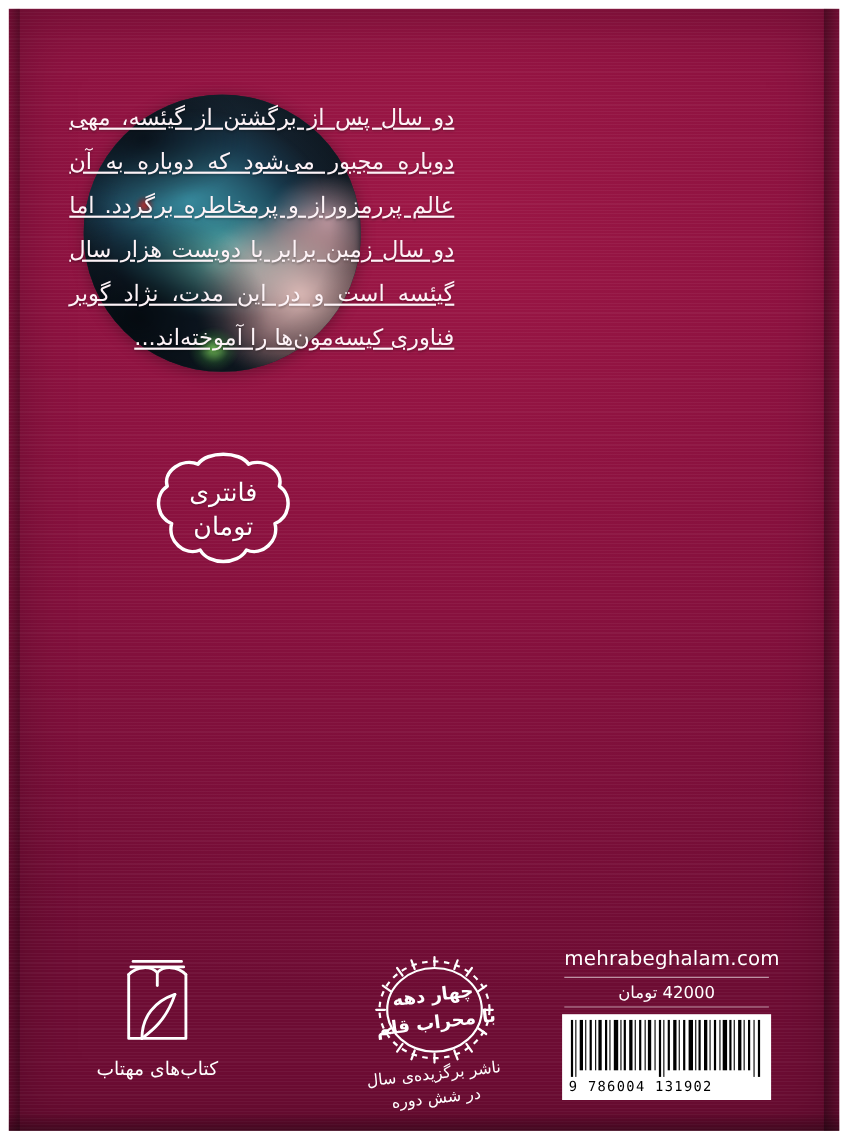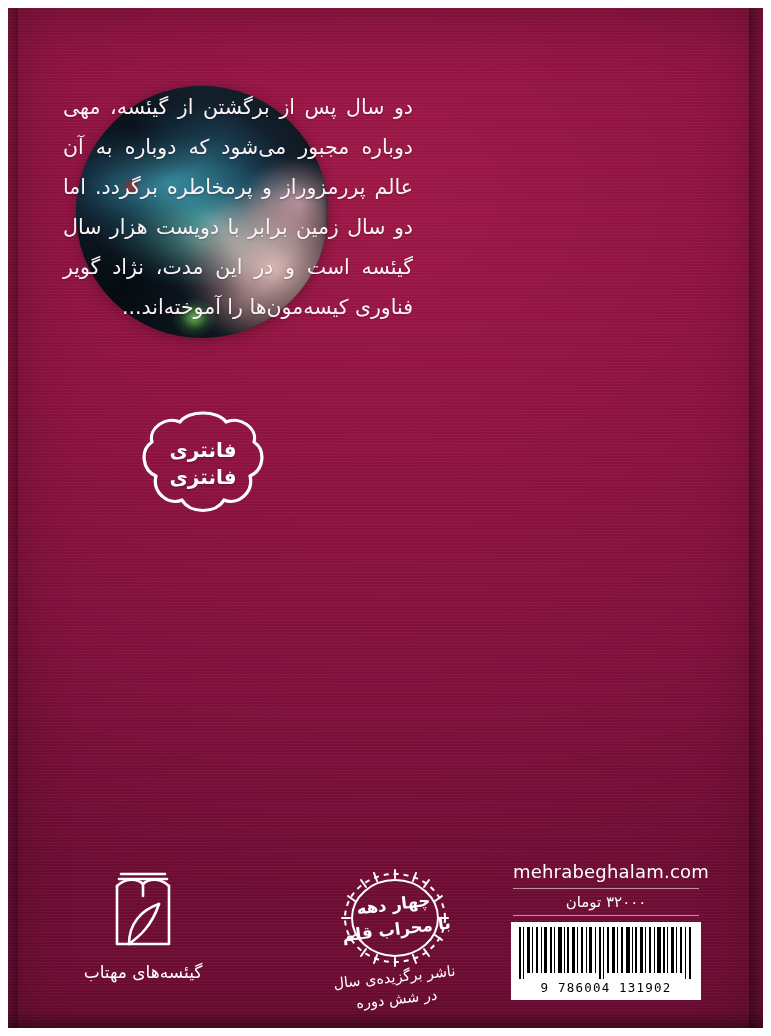--- a/index.html
+++ b/index.html
@@ -69,20 +69,21 @@
     top: 80px;
     width: 350px;
     color: #fdf3f7;
     font-size: 20.5px;
     line-height: 1.95;
     text-align: justify;
     text-align-last: right;
     direction: rtl;
     letter-spacing: 0.2px;
     text-shadow: 0 1px 2px rgba(0,0,0,0.25);
+    text-decoration: underline;
   }
 
   
   .circle-img {
     position: absolute;
     left: 68px;
     top: 78px;
     width: 252px;
     height: 252px;
     border-radius: 50%;
@@ -152,23 +153,23 @@
     position: absolute;
     left: 0;
     top: 0;
     width: 100%;
     height: 100%;
     display: flex;
     flex-direction: column;
     align-items: center;
     justify-content: center;
     color: #ffffff;
-    font-size: 20px;
+    font-size: 23px;
     line-height: 1.35;
-    font-weight: bold;
+    font-weight: normal;
     direction: rtl;
     text-shadow: 0 1px 2px rgba(0,0,0,0.3);
   }
 
   
   .about {
     position: absolute;
     right: 350px;
     top: 506px;
     width: 346px;
@@ -285,21 +286,21 @@
     position: absolute;
     right: 62px;
     bottom: 28px;
     width: 190px;
     height: 78px;
     background: #ffffff;
     padding: 5px 6px 3px 6px;
     box-sizing: border-box;
     display: flex;
     flex-direction: column;
-    align-items: center;
+    align-items: flex-end;
     justify-content: flex-start;
   }
   .barcode-bars {
     width: 100%;
     height: 52px;
     display: block;
   }
   .barcode-number {
     color: #000000;
     font-family: "DejaVu Sans Mono", "Liberation Mono", monospace;
@@ -333,41 +334,41 @@
     <div class="blurb">دو سال پس از برگشتن از گیئسه، مهی دوباره مجبور می‌شود که دوباره به آن عالم پررمزوراز و پرمخاطره برگردد. اما دو سال زمین برابر با دویست هزار سال گیئسه است و در این مدت، نژاد گویر فناوری کیسه‌مون‌ها را آموخته‌اند...</div>
 
     <div class="badge-fantasy">
       <svg viewBox="0 0 134 116" xmlns="http://www.w3.org/2000/svg" aria-hidden="true">
         <g fill="none" stroke="#ffffff" stroke-width="3.2" stroke-linecap="round" stroke-linejoin="round">
           <path d="M44 16 C52 4, 82 4, 90 16 C104 10, 122 22, 118 36 C130 44, 128 64, 114 70 C118 86, 102 100, 88 94 C80 108, 54 108, 46 94 C32 100, 16 86, 20 70 C6 64, 4 44, 16 36 C12 22, 30 10, 44 16 Z"></path>
         </g>
       </svg>
       <div class="badge-text">
         <span>فانتری</span>
-        <span>فانتزی</span>
+        <span>تومان</span>
       </div>
     </div>
 
 
     <div class="publisher">
       <span>
         <svg width="72" height="86" viewBox="0 0 72 86" xmlns="http://www.w3.org/2000/svg" aria-hidden="true">
           <g fill="none" stroke="#ffffff" stroke-width="2.6" stroke-linejoin="round" stroke-linecap="round">
             <path d="M10 20 L10 78 L62 78 L62 20"></path>
             <path d="M10 20 C18 12, 30 12, 36 18"></path>
             <path d="M62 20 C54 12, 42 12, 36 18"></path>
             <path d="M36 18 L36 30"></path>
             <path d="M14 8 L58 8"></path>
             <path d="M12 13 L60 13"></path>
             <path d="M22 78 C22 58, 34 44, 52 38"></path>
             <path d="M22 78 C30 72, 44 62, 52 38"></path>
           </g>
         </svg>
       </span>
-      <div class="publisher-name">گیئسه‌های مهتاب</div>
+      <div class="publisher-name">کتاب‌های مهتاب</div>
     </div>
 
     <div class="seal">
       <div class="seal-ring">
         <svg width="122" height="108" viewBox="0 0 122 108" xmlns="http://www.w3.org/2000/svg" aria-hidden="true">
           <g stroke="#ffffff" fill="none" stroke-width="2">
             <ellipse cx="61" cy="54" rx="50" ry="44" stroke-dasharray="5 5"></ellipse>
             <ellipse cx="61" cy="54" rx="43" ry="38"></ellipse>
           </g>
           <g stroke="#ffffff" stroke-width="2" stroke-linecap="round">
@@ -395,21 +396,21 @@
         <span>با محراب قلم</span>
       </div>
       <div class="seal-caption">
         <div>ناشر برگزیده‌ی سال</div>
         <div>در شش دوره</div>
       </div>
     </div>
 
     <div class="website">mehrabeghalam.com</div>
 
-    <div class="price-box">۳۲۰۰۰ تومان</div>
+    <div class="price-box">42000 تومان</div>
 
     <div class="barcode-box">
       <svg class="barcode-bars" viewBox="0 0 178 52" preserveAspectRatio="none" xmlns="http://www.w3.org/2000/svg" aria-hidden="true">
         <g fill="#000000">
           <rect x="2" y="0" width="2" height="52"></rect>
           <rect x="6" y="0" width="1" height="52"></rect>
           <rect x="10" y="0" width="3" height="46"></rect>
           <rect x="15" y="0" width="1" height="46"></rect>
           <rect x="19" y="0" width="2" height="46"></rect>
           <rect x="24" y="0" width="1" height="46"></rect>

